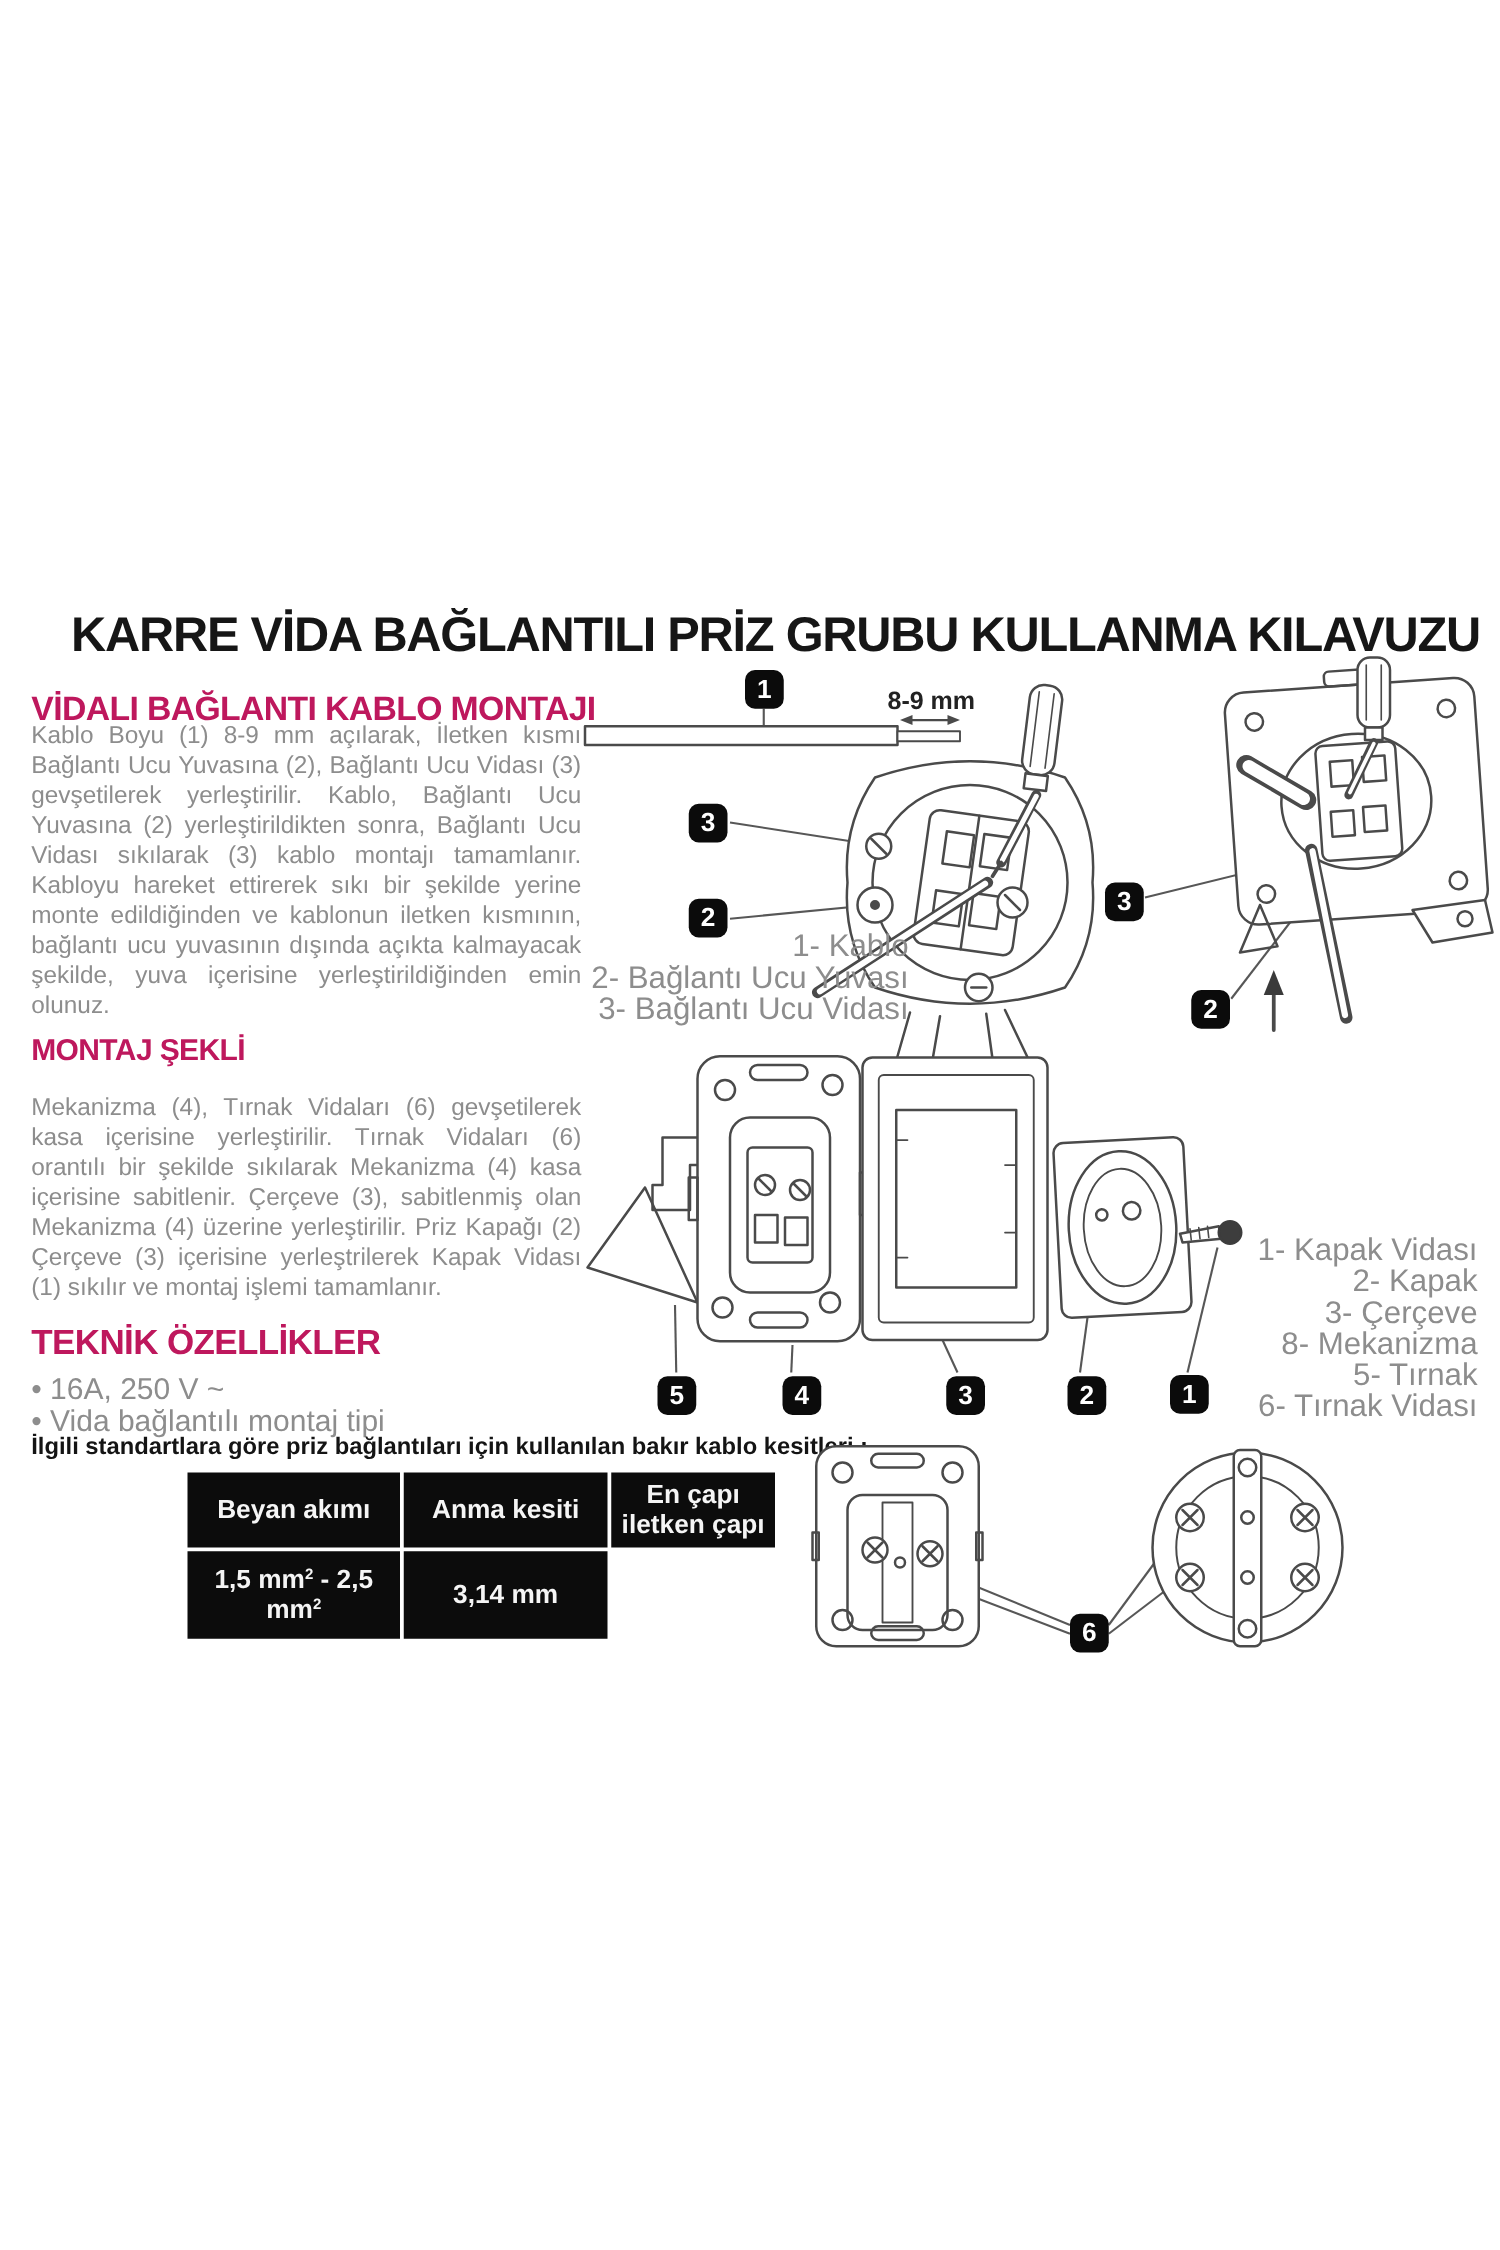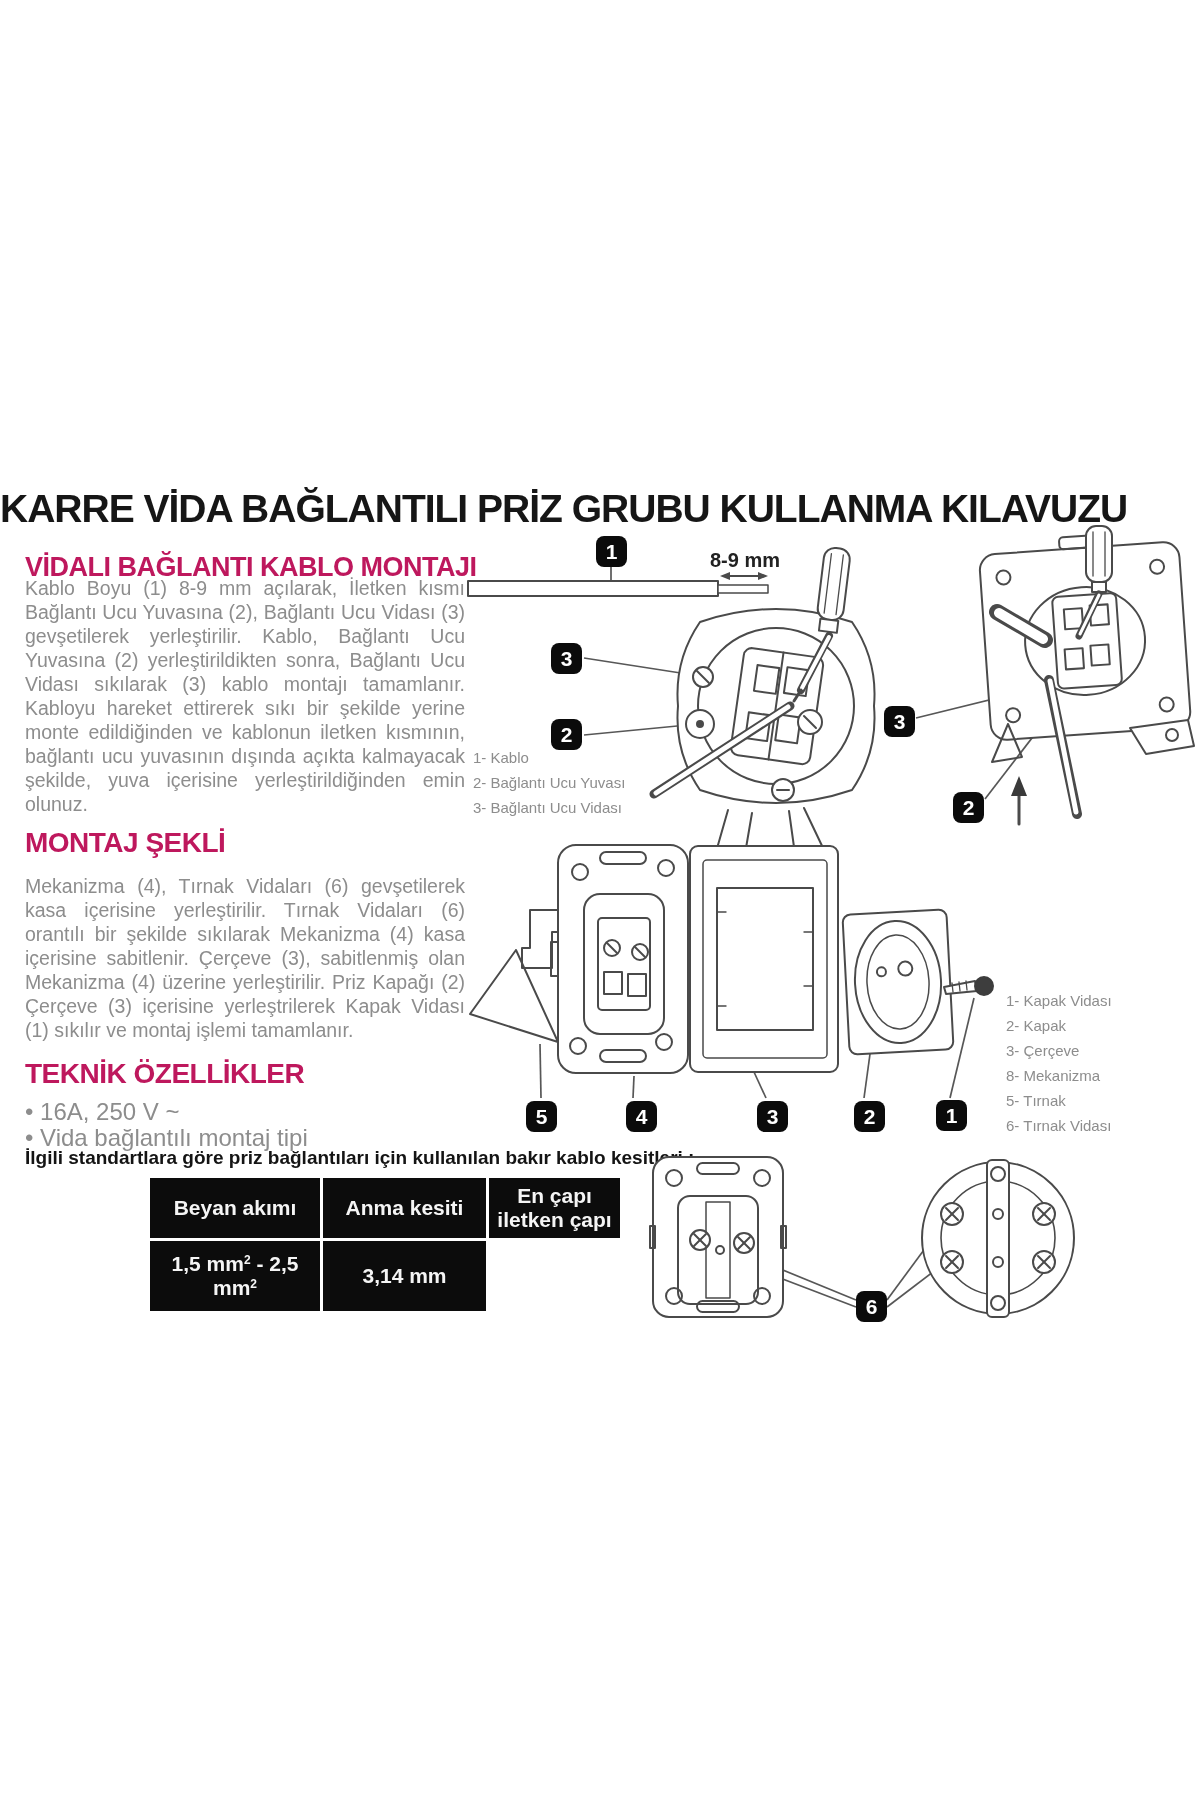--- a/index.html
+++ b/index.html
@@ -4,29 +4,29 @@
 <style>
   html,body { margin:0; padding:0; background:#e9e9e9; }
   .page {
     position:relative; width:1200px; height:1800px; margin:0 auto;
     background:#ffffff; overflow:hidden;
     font-family:"Liberation Sans", sans-serif;
     color:#1d1d1d;
   }
   .abs { position:absolute; }
   .title {
-    top:487px; left:0; width:1184px; text-align:left;
+    top:487px; left:0; width:1184px; text-align:right;
     font-size:39px; font-weight:700; letter-spacing:-1px; color:#161616;
     white-space:nowrap;
   }
   .h-section {
     left:25px; font-weight:700; color:#be185d; letter-spacing:-0.5px; white-space:nowrap;
   }
   .h1 { top:552px; font-size:27px; }
-  .h2 { top:827px; font-size:28px; }
+  .h2 { top:827px; font-size:24px; }
   .h3 { top:1058px; font-size:28px; }
   .body-par {
     left:25px; width:440px; text-align:justify;
     font-size:19.5px; line-height:24px; color:#8d8d8d; margin:0;
   }
   .p1 { top:576px; }
   .p2 { top:874px; }
   .bullet { left:25px; font-size:24px; color:#8d8d8d; white-space:nowrap; }
   .b1 { top:1098px; }
   .b2 { top:1124px; }
@@ -43,21 +43,21 @@
     text-align:center; font-size:21px; font-weight:700; line-height:1.15; flex-direction:column;
   }
   .spec-head { height:60px; }
   .spec-data { height:70px; }
   .sup { font-size:12px; vertical-align:7px; font-weight:700; }
   .callout {
     width:31px; height:31px; background:#0b0b0b; border-radius:8px;
     color:#ffffff; font-size:21px; font-weight:700;
     display:flex; align-items:center; justify-content:center; line-height:1;
   }
-  .legend { color:#8d8d8d; font-size:15px; line-height:25px; white-space:nowrap; }
+  .legend { color:#8d8d8d; font-size:25px; line-height:25px; white-space:nowrap;text-align:right; }
   .legend div { white-space:nowrap; }
   .dim-label { font-size:20px; font-weight:700; fill:#222222; font-family:"Liberation Sans", sans-serif; }
   .ln { fill:none; stroke:#4a4a4a; stroke-width:2; stroke-linejoin:round; stroke-linecap:round; }
   .fw { fill:#ffffff; }
   .leader { stroke:#575757; stroke-width:1.7; fill:none; }
   .tube-o { stroke:#4a4a4a; stroke-linecap:round; fill:none; }
   .tube-i { stroke:#ffffff; stroke-linecap:round; fill:none; }
 </style>
 </head>
 <body>

